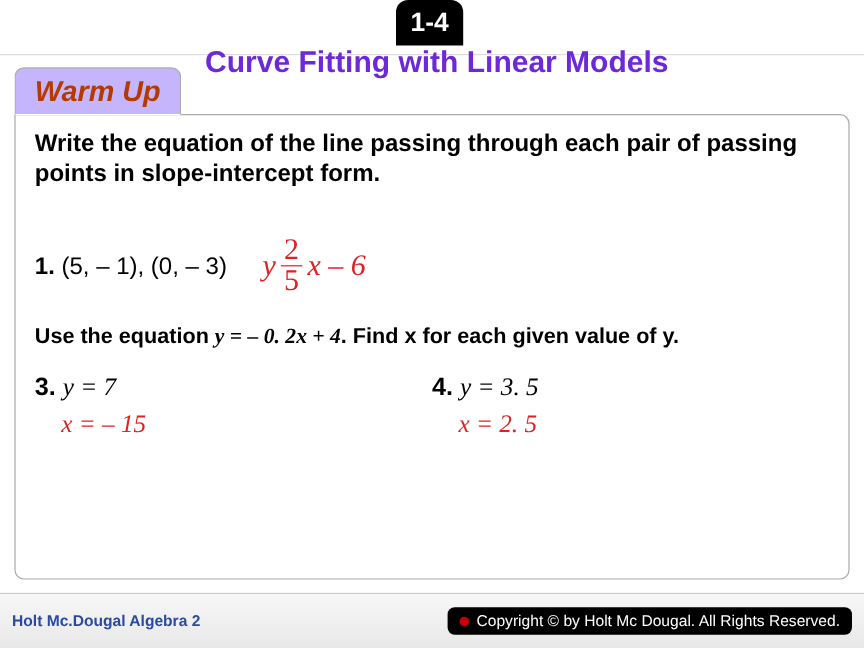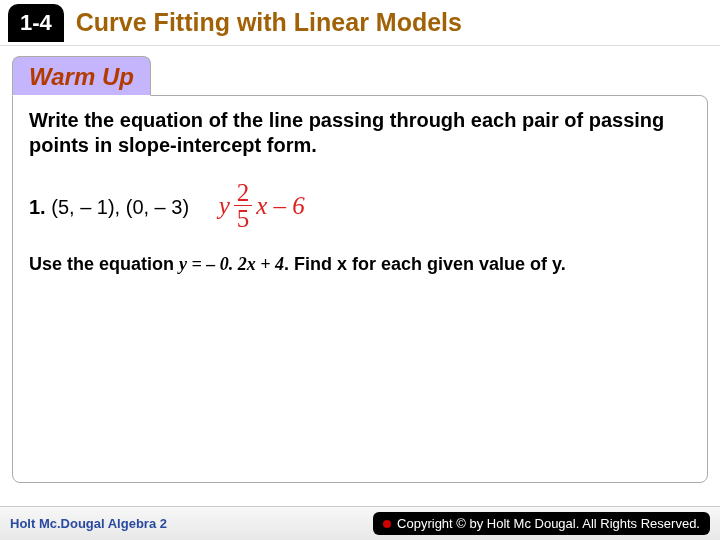--- a/index.html
+++ b/index.html
@@ -10,35 +10,36 @@
     background: #fff;
     position: relative;
     overflow: hidden;
   }
   .header {
     display: flex;
     align-items: center;
     height: 46px;
     border-bottom: 1px solid #ddd;
     padding-left: 8px;
+    flex-direction: column;
   }
   .chapter-tab {
     background: #000;
     color: #fff;
     font-weight: bold;
     font-size: 22px;
     padding: 6px 12px;
     border-top-left-radius: 10px;
     border-top-right-radius: 10px;
     margin-right: 12px;
   }
   .title {
     font-weight: bold;
     font-size: 25px;
-    color: #a16207;
+    color: #6d28d9;
   }
   .tab-bar {
     margin: 10px 12px 0 12px;
   }
   .warmup-tab {
     display: inline-block;
     border: 1px solid #aaa;
     border-bottom: 1px solid #fff;
     border-top-left-radius: 8px;
     border-top-right-radius: 8px;
@@ -58,21 +59,21 @@
     border-radius: 0 8px 8px 8px;
     padding: 12px 16px 10px 16px;
     min-height: 388px;
     position: relative;
     z-index: 1;
   }
   .instr {
     font-weight: bold;
     font-size: 20px;
     line-height: 1.25;
-    margin-bottom: 18px;
+    margin-bottom: 34px;
   }
   .problems {
     display: flex;
     font-size: 20px;
     margin-bottom: 14px;
   }
   .col { flex: 1; }
   .bold { font-weight: bold; }
   .ans {
     color: #d22;
@@ -110,21 +111,21 @@
     font-family: "Times New Roman", serif;
     font-style: italic;
     font-size: 21px;
     margin: 6px 0 0 22px;
   }
   .footer {
     position: absolute;
     bottom: 0;
     left: 0;
     right: 0;
-    height: 34px;
+    height: 46px;
     display: flex;
     align-items: center;
     justify-content: space-between;
     background: linear-gradient(#f7f7f7, #e8e8e8);
     border-top: 1px solid #ccc;
     padding: 0 10px;
     font-size: 13px;
   }
   .book {
     font-weight: bold;
@@ -172,20 +173,32 @@
         </span>
         <span>x – 6</span>
       </div>
     </div>
   </div>
 
   <div class="instr2">
     <span>Use the equation </span><span class="it">y = – 0. 2x + 4</span><span>. Find x for each given value of y.</span>
   </div>
 
+  <div class="row34">
+    <div class="col">
+      <span class="bold">3.</span>
+      <span class="it">y = 7</span>
+      <div class="ansline">x = – 15</div>
+    </div>
+    <div class="col">
+      <span class="bold">4.</span>
+      <span class="it">y = 3. 5</span>
+      <div class="ansline">x = 2. 5</div>
+    </div>
+  </div>
 </div>
 
 <div class="footer">
   <div class="book">Holt Mc.Dougal Algebra 2</div>
   <div class="copyright">
     <span class="dot"></span>
     <span>Copyright © by Holt Mc Dougal. All Rights Reserved.</span>
   </div>
 </div>
 

